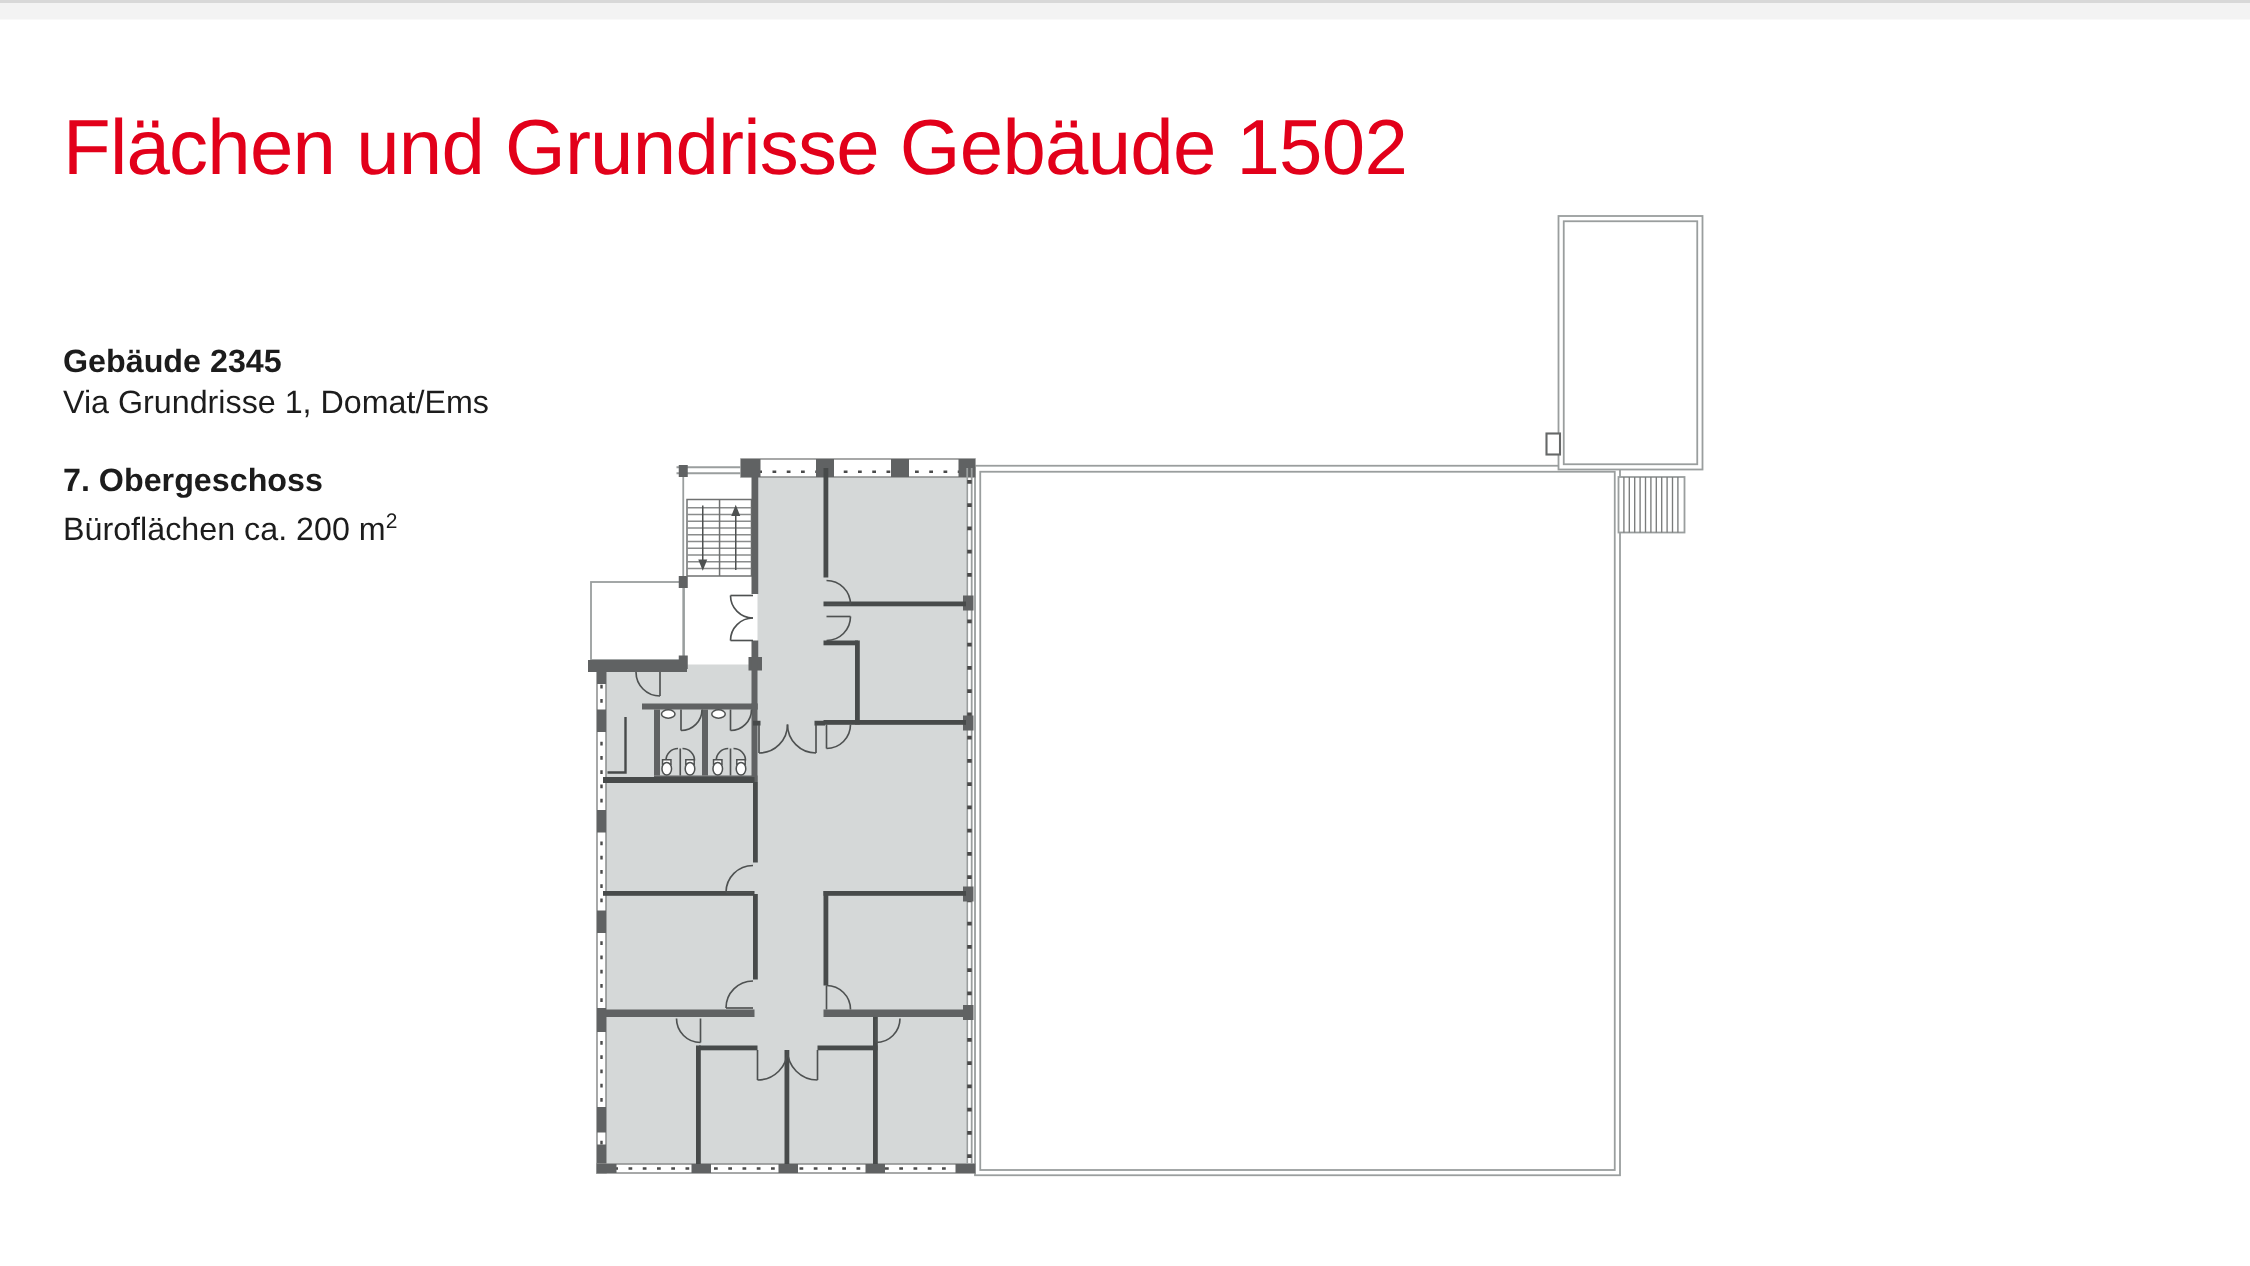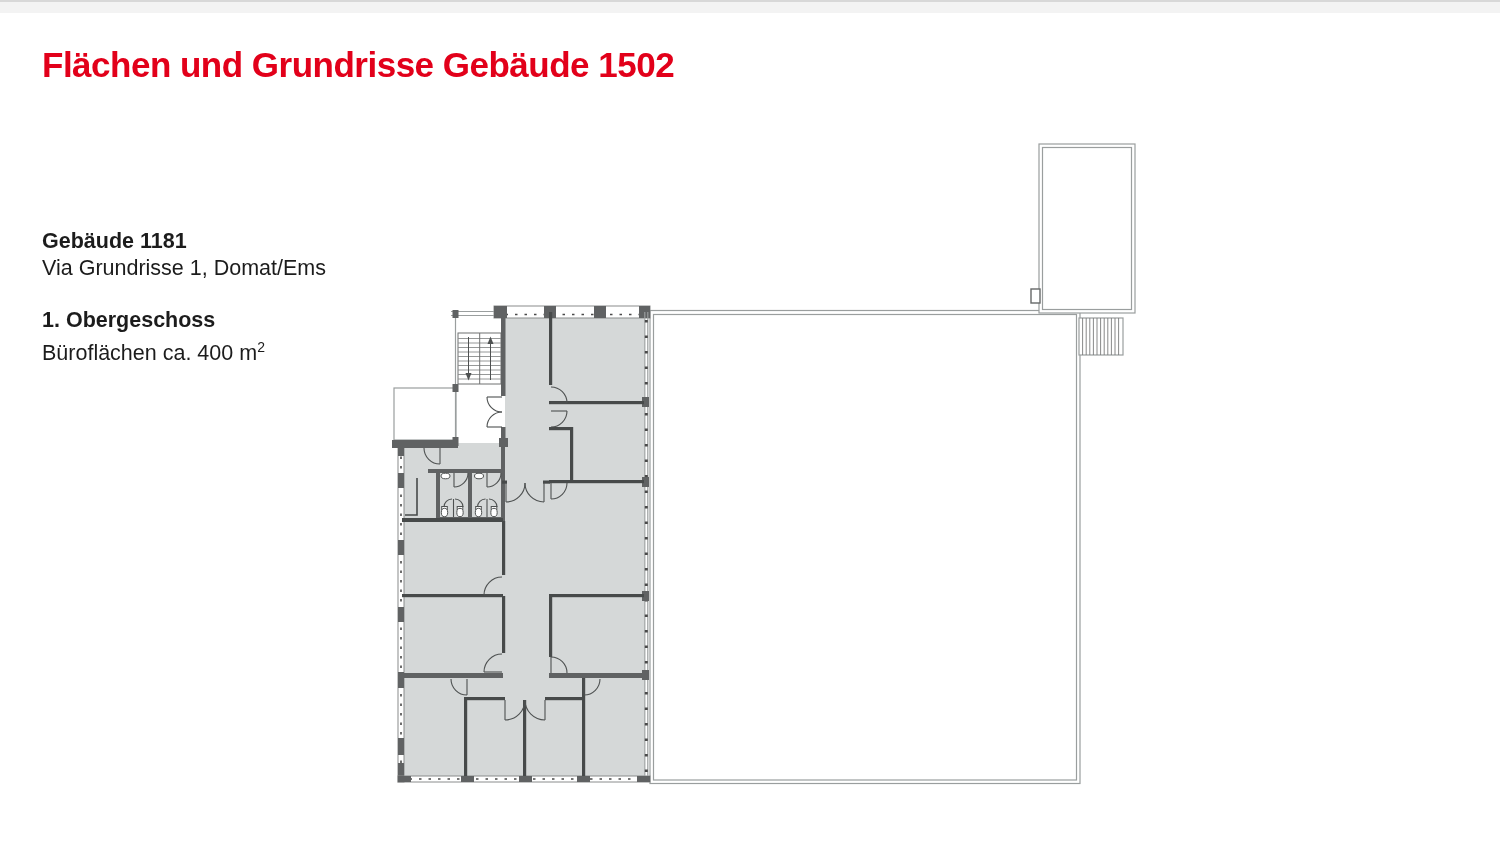--- a/index.html
+++ b/index.html
@@ -12,22 +12,22 @@
     --dash:#4a4a4a;
   }
   html,body{margin:0;padding:0;}
   body{
     width:1500px;height:844px;position:relative;background:#ffffff;
     font-family:"Liberation Sans", sans-serif;color:var(--text);
     overflow:hidden;
   }
   .top-strip{position:absolute;left:0;top:0;width:1500px;height:11px;background:#f3f3f3;border-top:2px solid #d8d8d8;}
   .page-title{
-    position:absolute;left:42px;top:22px;width:1300px;
-    font-size:35px;font-weight:bold;letter-spacing:-0.5px;color:var(--accent);
+    position:absolute;left:42px;top:34px;width:1300px;
+    font-size:52px;font-weight:normal;letter-spacing:-0.5px;color:var(--accent);
   }
   .info-block{position:absolute;left:42px;top:228px;font-size:21.5px;line-height:27px;}
   .info-line{white-space:nowrap;}
   .bold{font-weight:bold;}
   .group-gap{margin-top:25px;}
   sup{font-size:14px;}
   .plan{position:absolute;left:0;top:0;}
   
   .fill-room{fill:var(--room);}
   .fill-wall{fill:var(--wall);}
@@ -46,24 +46,24 @@
   .arrowhead{fill:#4e5151;stroke:none;}
 </style>
 </head>
 <body>
 
 <div class="top-strip"></div>
 
 <h1 class="page-title">Flächen und Grundrisse Gebäude 1502</h1>
 
 <div class="info-block">
-  <div class="info-line bold">Gebäude 1181</div>
+  <div class="info-line bold">Gebäude 2345</div>
   <div class="info-line">Via Grundrisse 1, Domat/Ems</div>
-  <div class="info-line bold group-gap">1. Obergeschoss</div>
-  <div class="info-line"><span>Büroflächen ca. 400 m</span><sup>2</sup></div>
+  <div class="info-line bold group-gap">7. Obergeschoss</div>
+  <div class="info-line"><span>Büroflächen ca. 200 m</span><sup>2</sup></div>
 </div>
 
 <svg class="plan" width="1500" height="844" viewBox="0 0 1500 844" xmlns="http://www.w3.org/2000/svg">
 
   <g>
     <rect class="thin" x="650" y="310.5" width="430" height="473"></rect>
     <rect class="thin" x="653.5" y="314.5" width="423" height="465.5"></rect>
   </g>
 
   <g>

